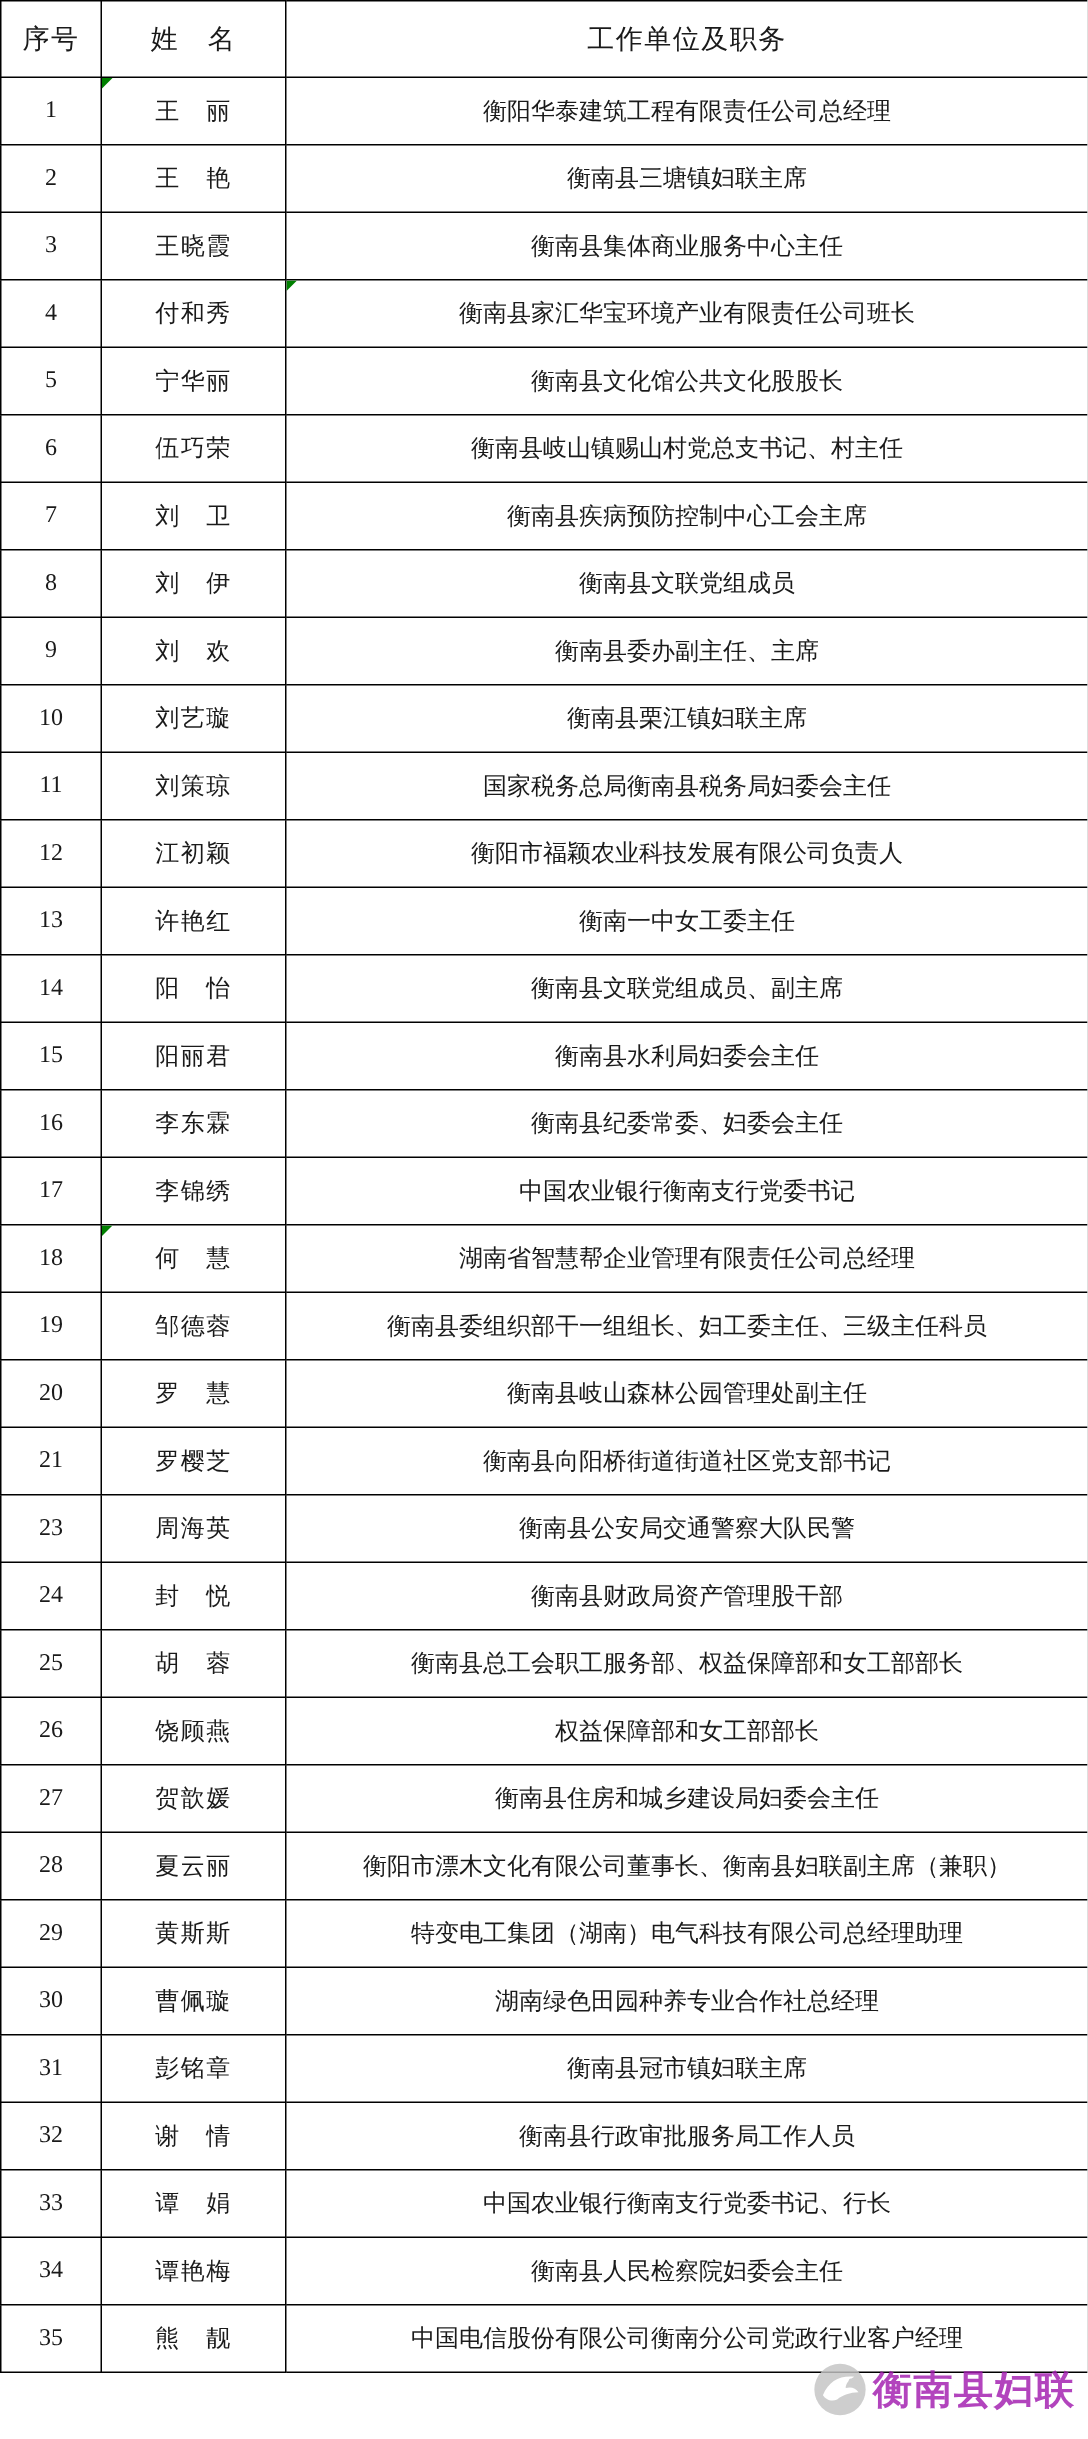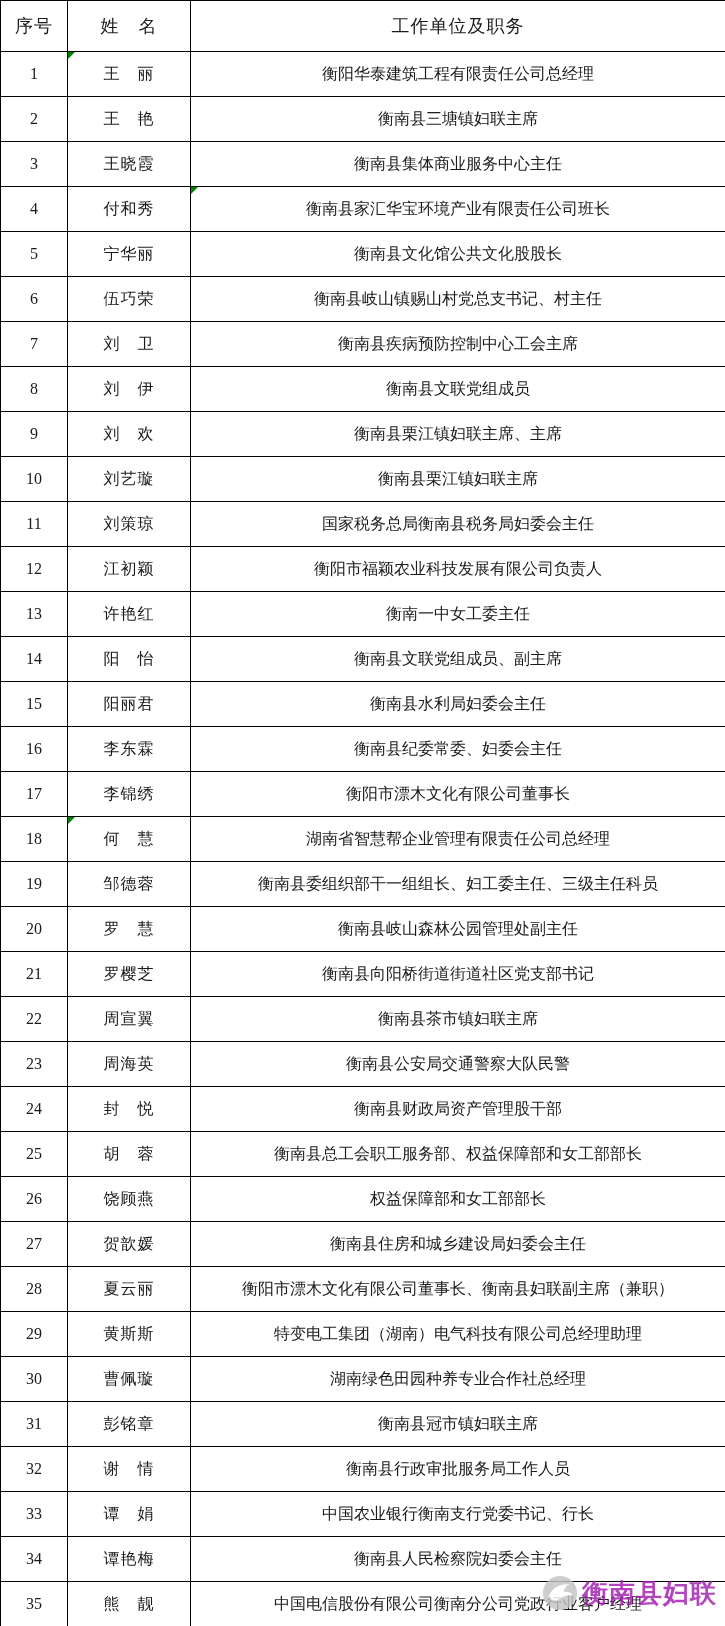--- a/index.html
+++ b/index.html
@@ -98,21 +98,21 @@
 
     <tr>
       <td class="c-no">8</td>
       <td class="c-name">刘　伊</td>
       <td class="c-unit">衡南县文联党组成员</td>
     </tr>
 
     <tr>
       <td class="c-no">9</td>
       <td class="c-name">刘　欢</td>
-      <td class="c-unit">衡南县栗江镇妇联主席、主席</td>
+      <td class="c-unit">衡南县委办副主任、主席</td>
     </tr>
 
     <tr>
       <td class="c-no">10</td>
       <td class="c-name">刘艺璇</td>
       <td class="c-unit">衡南县栗江镇妇联主席</td>
     </tr>
 
     <tr>
       <td class="c-no">11</td>
@@ -146,21 +146,21 @@
 
     <tr>
       <td class="c-no">16</td>
       <td class="c-name">李东霖</td>
       <td class="c-unit">衡南县纪委常委、妇委会主任</td>
     </tr>
 
     <tr>
       <td class="c-no">17</td>
       <td class="c-name">李锦绣</td>
-      <td class="c-unit">衡阳市漂木文化有限公司董事长</td>
+      <td class="c-unit">中国农业银行衡南支行党委书记</td>
     </tr>
 
     <tr>
       <td class="c-no">18</td>
       <td class="c-name">何　慧<span class="green-tri"></span></td>
       <td class="c-unit">湖南省智慧帮企业管理有限责任公司总经理</td>
     </tr>
 
     <tr>
       <td class="c-no">19</td>
@@ -173,25 +173,20 @@
       <td class="c-name">罗　慧</td>
       <td class="c-unit">衡南县岐山森林公园管理处副主任</td>
     </tr>
 
     <tr>
       <td class="c-no">21</td>
       <td class="c-name">罗樱芝</td>
       <td class="c-unit">衡南县向阳桥街道街道社区党支部书记</td>
     </tr>
 
-    <tr>
-      <td class="c-no">22</td>
-      <td class="c-name">周宣翼</td>
-      <td class="c-unit">衡南县茶市镇妇联主席</td>
-    </tr>
 
     <tr>
       <td class="c-no">23</td>
       <td class="c-name">周海英</td>
       <td class="c-unit">衡南县公安局交通警察大队民警</td>
     </tr>
 
     <tr>
       <td class="c-no">24</td>
       <td class="c-name">封　悦</td>

